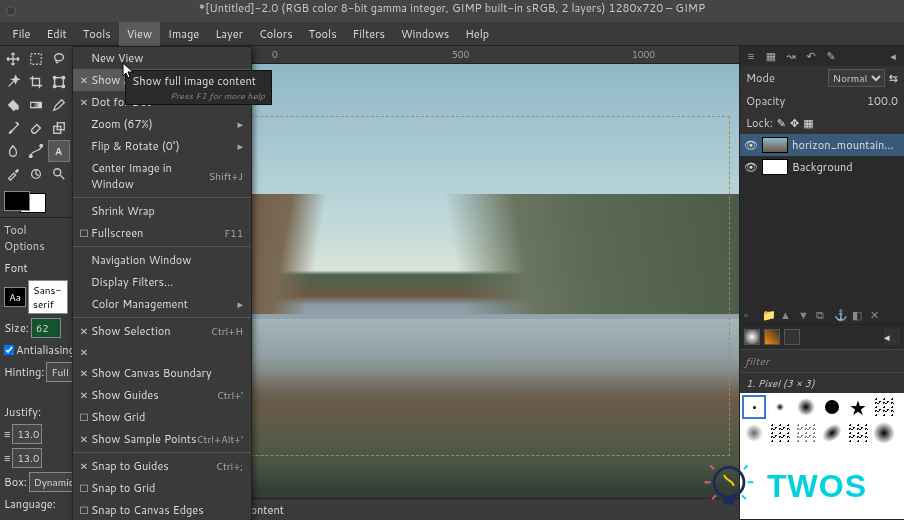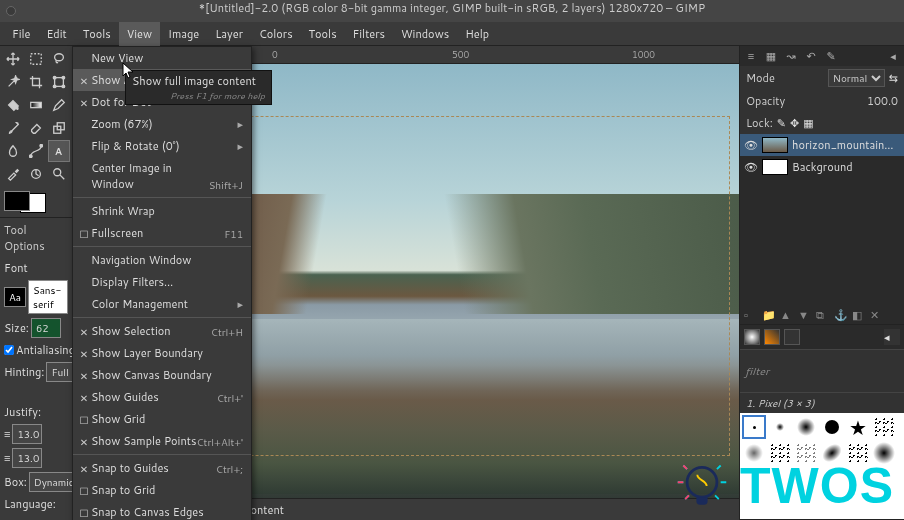--- a/index.html
+++ b/index.html
@@ -50,45 +50,45 @@
 .layer .eye{width:14px;text-align:center}
 .layer .thumb{width:26px;height:16px;background:linear-gradient(#8fb8c7,#6a5a48);border:1px solid #000}
 .layer .thumb.bg{background:#fff}
 .panel .tools{display:flex;gap:4px;padding:3px 4px;background:#2a2a2a;flex-wrap:wrap}
 .panel .tools span{width:14px;height:14px;color:#888}
 .brushpanel{flex:1;display:flex;flex-direction:column}
 .brushhdr{display:flex;padding:4px;gap:4px;background:#2a2a2a}
 .brushhdr span{width:16px;height:16px;border:1px solid #555;background:#333}
 .brushhdr span.b1{background:radial-gradient(#fff,#333)}
 .brushhdr span.b2{background:linear-gradient(45deg,#ff8800,#333)}
-.filter{padding:13px 5px;color:#888;font-style:italic;border-top:1px solid #444;border-bottom:1px solid #444}
+.filter{padding:3px 5px;color:#888;font-style:italic;border-top:1px solid #444;border-bottom:1px solid #444}
 .brushname{padding:3px 6px;font-size:10px;color:#ccc;font-style:italic}
 .brushgrid{flex:1;background:#fff;display:flex;flex-wrap:wrap;align-content:flex-start;padding:2px;gap:2px}
 .brushgrid .b{width:24px;height:24px;display:flex;align-items:center;justify-content:center}
 .brushgrid .dot1{width:3px;height:3px;background:#000;border-radius:50%}
 .brushgrid .fz{width:18px;height:18px;background:radial-gradient(#000,transparent 70%)}
 .brushgrid .hard{width:14px;height:14px;background:#000;border-radius:50%}
 .brushgrid .star{color:#000;font-size:20px}
 .brushgrid .sp{width:20px;height:20px;background:radial-gradient(circle at 30% 30%,#000 1px,transparent 1px),radial-gradient(circle at 70% 60%,#000 1px,transparent 1px),radial-gradient(circle at 50% 80%,#000 1px,transparent 1px),radial-gradient(circle at 20% 70%,#000 1px,transparent 1px);background-size:8px 8px}
 .brushgrid .sel{outline:2px solid #3a7aca;outline-offset:-2px}
 .dropdown{position:absolute;left:72px;top:46px;width:180px;background:#3a3a3a;border:1px solid #222;box-shadow:2px 2px 6px rgba(0,0,0,0.5);z-index:100}
-.dropdown .mi{display:flex;align-items:flex-end;padding:3px 8px 3px 4px;font-size:11px;color:#ddd}
+.dropdown .mi{display:flex;align-items:center;padding:3px 8px 3px 4px;font-size:11px;color:#ddd}
 .dropdown .mi.hover{background:#5a5a5a}
 .dropdown .mi .chk{width:14px;text-align:center;color:#ccc;font-size:10px}
 .dropdown .mi .lbl{flex:1}
 .dropdown .mi .acc{color:#aaa;font-size:10px}
 .dropdown .mi .arr{color:#aaa;margin-left:4px}
 .dropdown .sep{height:1px;background:#555;margin:2px 0}
 .tooltip{position:absolute;background:#2a2a2a;border:1px solid #111;padding:2px 6px;font-size:10px;color:#ccc}
 .tooltip .h{color:#888;font-style:italic;font-size:9px}
 .cursor{position:absolute;left:122px;top:62px;z-index:200;pointer-events:none}
 .cursor svg{width:14px;height:18px}
 .watermark{position:absolute;right:0;bottom:0;height:68px;width:240px;display:flex;align-items:center;justify-content:center;gap:10px;z-index:300}
 .watermark .bulb{width:56px;height:56px}
-.watermark .txt{font-family:Arial,sans-serif;font-size:50px;font-weight:900;color:#00d2e0;letter-spacing:1px}
+.watermark .txt{font-family:Arial,sans-serif;font-size:32px;font-weight:900;color:#00d2e0;letter-spacing:1px}
 </style>
 </head>
 <body>
 
 <div class="titlebar">
   <div class="dot"></div>
   <div class="title">*[Untitled]-2.0 (RGB color 8-bit gamma integer, GIMP built-in sRGB, 2 layers) 1280x720 – GIMP</div>
 </div>
 
 <div class="menubar">
@@ -441,21 +441,20 @@
       <span class="arr">▸</span>
     </div>
   <div class="sep"></div>
   <div class="mi">
       <span class="chk">✕</span>
       <span class="lbl">Show Selection</span>
       <span class="acc">Ctrl+H</span>
     </div>
   <div class="mi">
       <span class="chk">✕</span>
-      <span class="lbl">Show Layer Boundary</span>
     </div>
   <div class="mi">
       <span class="chk">✕</span>
       <span class="lbl">Show Canvas Boundary</span>
     </div>
   <div class="mi">
       <span class="chk">✕</span>
       <span class="lbl">Show Guides</span>
       <span class="acc">Ctrl+'</span>
     </div>

